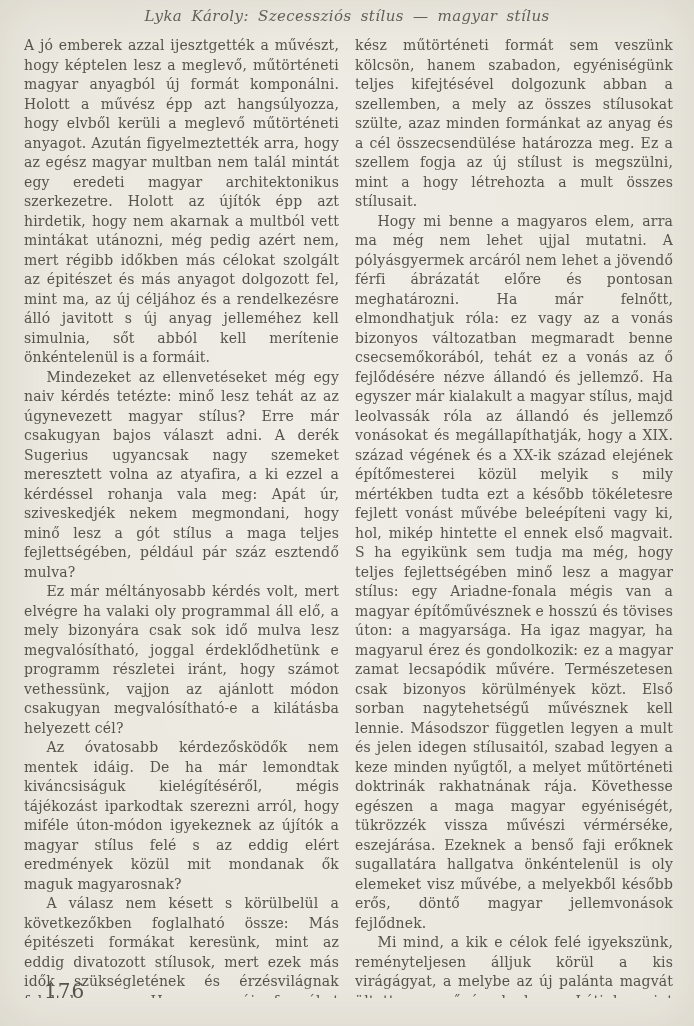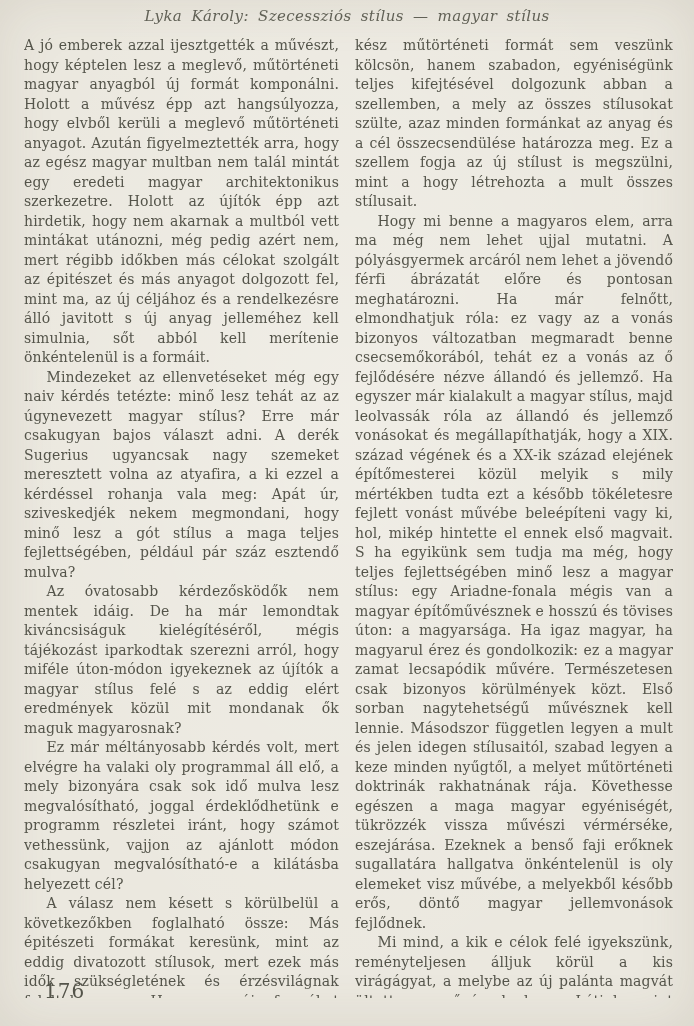--- a/index.html
+++ b/index.html
@@ -62,22 +62,22 @@
 </head>
 <body>
 
 <div class="page">
 
   <div class="running-head">Lyka Károly: Szecessziós stílus — magyar stílus</div>
 
   <div class="col col-left">
     <p class="first">A jó emberek azzal ijesztgették a művészt, hogy képtelen lesz a meglevő, műtörténeti magyar anyagból új formát komponálni. Holott a művész épp azt hangsúlyozza, hogy elvből kerüli a meglevő műtörténeti anyagot. Azután figyelmeztették arra, hogy az egész magyar multban nem talál mintát egy eredeti magyar architektonikus szerkezetre. Holott az újítók épp azt hirdetik, hogy nem akarnak a multból vett mintákat utánozni, még pedig azért nem, mert régibb időkben más célokat szolgált az épitészet és más anyagot dolgozott fel, mint ma, az új céljához és a rendelkezésre álló javitott s új anyag jelleméhez kell simulnia, sőt abból kell merítenie önkéntelenül is a formáit.</p>
     <p>Mindezeket az ellenvetéseket még egy naiv kérdés tetézte: minő lesz tehát az az úgynevezett magyar stílus? Erre már csakugyan bajos választ adni. A derék Sugerius ugyancsak nagy szemeket meresztett volna az atyafira, a ki ezzel a kérdéssel rohanja vala meg: Apát úr, sziveskedjék nekem megmondani, hogy minő lesz a gót stílus a maga teljes fejlettségében, például pár száz esztendő mulva?</p>
+    <p>Ez már méltányosabb kérdés volt, mert elvégre ha valaki oly programmal áll elő, a mely bizonyára csak sok idő mulva lesz megvalósítható, joggal érdeklődhetünk e programm részletei iránt, hogy számot vethessünk, vajjon az ajánlott módon csakugyan megvalósítható-e a kilátásba helyezett cél?</p>
     <p>Az óvatosabb kérdezősködők nem mentek idáig. De ha már lemondtak kiváncsiságuk kielégítéséről, mégis tájékozást iparkodtak szerezni arról, hogy miféle úton-módon igyekeznek az újítók a magyar stílus felé s az eddig elért eredmények közül mit mondanak ők maguk magyarosnak?</p>
-    <p>Ez már méltányosabb kérdés volt, mert elvégre ha valaki oly programmal áll elő, a mely bizonyára csak sok idő mulva lesz megvalósítható, joggal érdeklődhetünk e programm részletei iránt, hogy számot vethessünk, vajjon az ajánlott módon csakugyan megvalósítható-e a kilátásba helyezett cél?</p>
     <p>A válasz nem késett s körülbelül a következőkben foglalható össze: Más épitészeti formákat keresünk, mint az eddig divatozott stílusok, mert ezek más idők szükségletének és érzésvilágnak feleltek meg. Hogy az új formákat megtaláljuk, sorra tanulmányozzuk a mai építési anyagokat, azoknak összes tulajdonságait s aztán legjobb tehetségünk és ízlésünk szerint igyekszünk ezekből a célnak megfelelő szerkezeteket és díszítéseket alakítani. Egyetlen</p>
   </div>
 
   <div class="col col-right">
     <p class="first">kész műtörténeti formát sem veszünk kölcsön, hanem szabadon, egyéniségünk teljes kifejtésével dolgozunk abban a szellemben, a mely az összes stílusokat szülte, azaz minden formánkat az anyag és a cél összecsendülése határozza meg. Ez a szellem fogja az új stílust is megszülni, mint a hogy létrehozta a mult összes stílusait.</p>
     <p>Hogy mi benne a magyaros elem, arra ma még nem lehet ujjal mutatni. A pólyásgyermek arcáról nem lehet a jövendő férfi ábrázatát előre és pontosan meghatározni. Ha már felnőtt, elmondhatjuk róla: ez vagy az a vonás bizonyos változatban megmaradt benne csecsemőkorából, tehát ez a vonás az ő fejlődésére nézve állandó és jellemző. Ha egyszer már kialakult a magyar stílus, majd leolvassák róla az állandó és jellemző vonásokat és megállapíthatják, hogy a XIX. század végének és a XX-ik század elejének építőmesterei közül melyik s mily mértékben tudta ezt a később tökéletesre fejlett vonást művébe beleépíteni vagy ki, hol, mikép hintette el ennek első magvait. S ha egyikünk sem tudja ma még, hogy teljes fejlettségében minő lesz a magyar stílus: egy Ariadne-fonala mégis van a magyar építőművésznek e hosszú és tövises úton: a magyarsága. Ha igaz magyar, ha magyarul érez és gondolkozik: ez a magyar zamat lecsapódik művére. Természetesen csak bizonyos körülmények közt. Első sorban nagytehetségű művésznek kell lennie. Másodszor független legyen a mult és jelen idegen stílusaitól, szabad legyen a keze minden nyűgtől, a melyet műtörténeti doktrinák rakhatnának rája. Követhesse egészen a maga magyar egyéniségét, tükrözzék vissza művészi vérmérséke, eszejárása. Ezeknek a benső faji erőknek sugallatára hallgatva önkéntelenül is oly elemeket visz művébe, a melyekből később erős, döntő magyar jellemvonások fejlődnek.</p>
     <p>Mi mind, a kik e célok felé igyekszünk, reményteljesen álljuk körül a kis virágágyat, a melybe az új palánta magvát ültette a művészek keze. Látjuk, mint gerjedezik a magyar televényben, mint töri meg a földet, mint dugja ki levélkéjét. Csak a sziklevél jött még elé, a legelső, a melynek más a formája, mint a későbbi, többi levélé. Még nem tudjuk, minő lesz a többi levélnek formája, de érezzük, hogy</p>
   </div>
 
   <div class="page-number">176</div>

